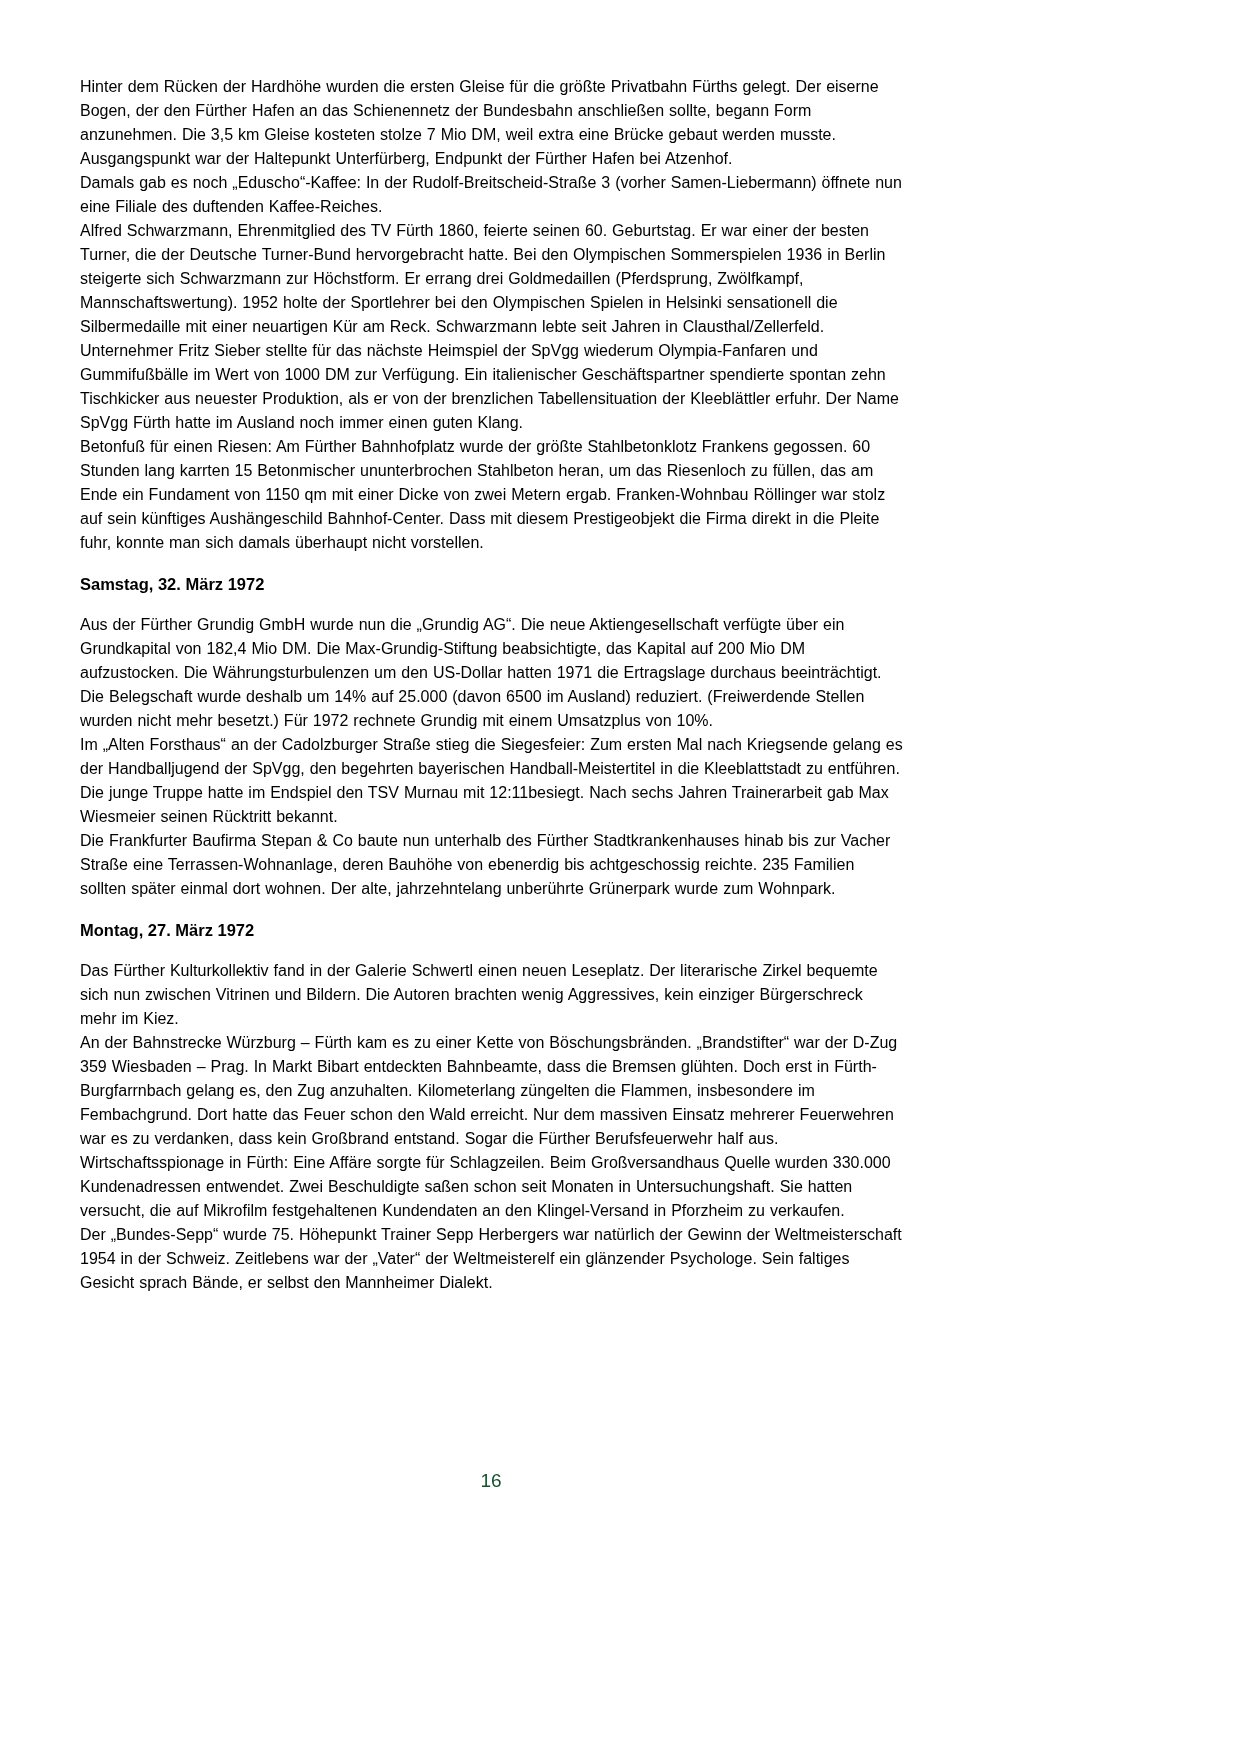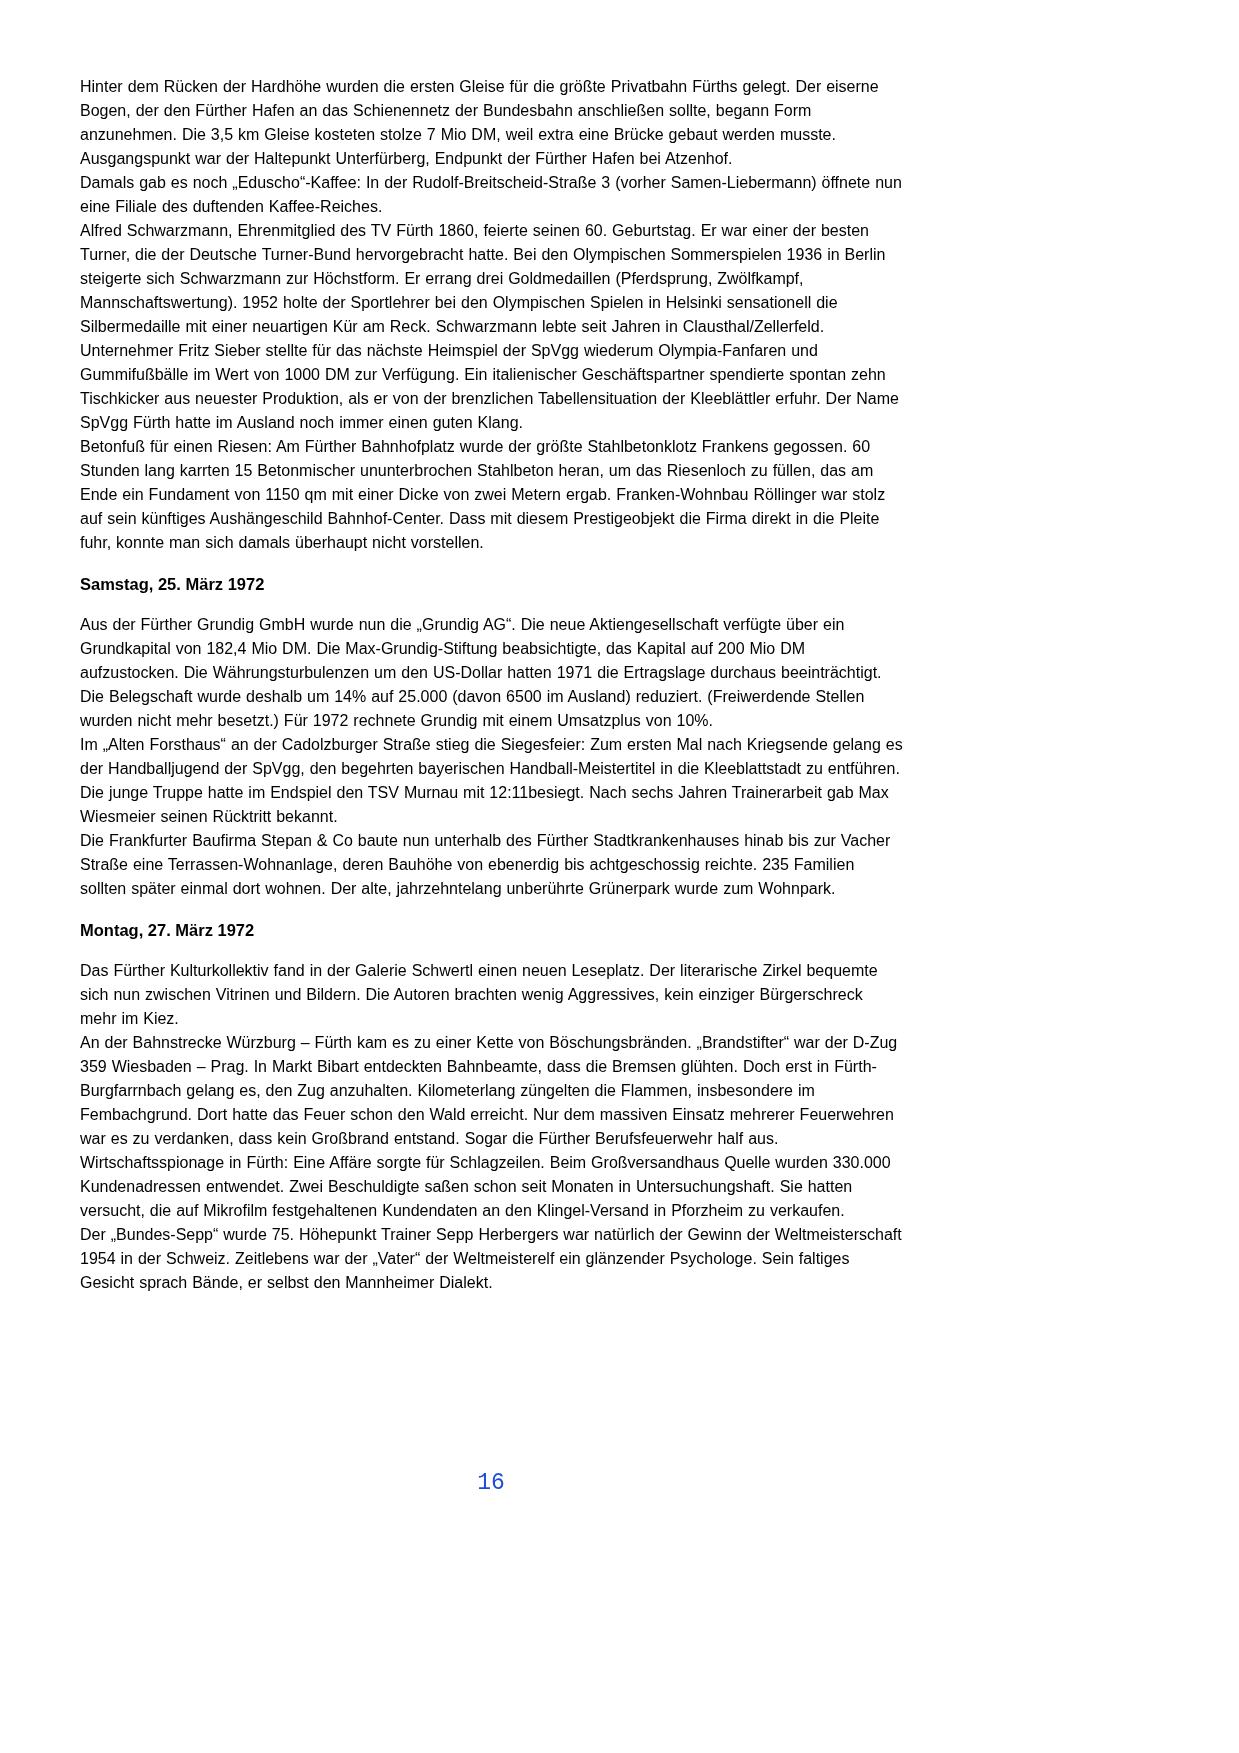--- a/index.html
+++ b/index.html
@@ -33,43 +33,43 @@
     margin: 17px 0 17px 0;
   }
   .page-footer {
     position: absolute;
     left: 0;
     right: 0;
     top: 1470px;
     text-align: center;
   }
   .page-number {
-    font-family: Liberation Mono, monospace;
-    font-size: 23px;
-    color: #1d4ed8;
+    font-family: Liberation Sans, sans-serif;
+    font-size: 19px;
+    color: #14532d;
   }
 </style>
 </head>
 <body>
 
 <div class="page">
 
   <div class="doc-section">
     <p>Hinter dem Rücken der Hardhöhe wurden die ersten Gleise für die größte Privatbahn Fürths gelegt. Der eiserne Bogen, der den Fürther Hafen an das Schienennetz der Bundesbahn anschließen sollte, begann Form anzunehmen. Die 3,5 km Gleise kosteten stolze 7 Mio DM, weil extra eine Brücke gebaut werden musste. Ausgangspunkt war der Haltepunkt Unterfürberg, Endpunkt der Fürther Hafen bei Atzenhof.</p>
     <p>Damals gab es noch „Eduscho“-Kaffee: In der Rudolf-Breitscheid-Straße 3 (vorher Samen-Liebermann) öffnete nun eine Filiale des duftenden Kaffee-Reiches.</p>
   </div>
 
   <div class="doc-section">
     <p>Alfred Schwarzmann, Ehrenmitglied des TV Fürth 1860, feierte seinen 60. Geburtstag. Er war einer der besten Turner, die der Deutsche Turner-Bund hervorgebracht hatte. Bei den Olympischen Sommerspielen 1936 in Berlin steigerte sich Schwarzmann zur Höchstform. Er errang drei Goldmedaillen (Pferdsprung, Zwölfkampf, Mannschaftswertung). 1952 holte der Sportlehrer bei den Olympischen Spielen in Helsinki sensationell die Silbermedaille mit einer neuartigen Kür am Reck. Schwarzmann lebte seit Jahren in Clausthal/Zellerfeld.</p>
     <p>Unternehmer Fritz Sieber stellte für das nächste Heimspiel der SpVgg wiederum Olympia-Fanfaren und Gummifußbälle im Wert von 1000 DM zur Verfügung. Ein italienischer Geschäftspartner spendierte spontan zehn Tischkicker aus neuester Produktion, als er von der brenzlichen Tabellensituation der Kleeblättler erfuhr. Der Name SpVgg Fürth hatte im Ausland noch immer einen guten Klang.</p>
     <p>Betonfuß für einen Riesen: Am Fürther Bahnhofplatz wurde der größte Stahlbetonklotz Frankens gegossen. 60 Stunden lang karrten 15 Betonmischer ununterbrochen Stahlbeton heran, um das Riesenloch zu füllen, das am Ende ein Fundament von 1150 qm mit einer Dicke von zwei Metern ergab. Franken-Wohnbau Röllinger war stolz auf sein künftiges Aushängeschild Bahnhof-Center. Dass mit diesem Prestigeobjekt die Firma direkt in die Pleite fuhr, konnte man sich damals überhaupt nicht vorstellen.</p>
   </div>
 
   <div class="doc-section">
-    <h2>Samstag, 25. März 1972</h2>
+    <h2>Samstag, 32. März 1972</h2>
     <p>Aus der Fürther Grundig GmbH wurde nun die „Grundig AG“. Die neue Aktiengesellschaft verfügte über ein Grundkapital von 182,4 Mio DM. Die Max-Grundig-Stiftung beabsichtigte, das Kapital auf 200 Mio DM aufzustocken. Die Währungsturbulenzen um den US-Dollar hatten 1971 die Ertragslage durchaus beeinträchtigt. Die Belegschaft wurde deshalb um 14% auf 25.000 (davon 6500 im Ausland) reduziert. (Freiwerdende Stellen wurden nicht mehr besetzt.) Für 1972 rechnete Grundig mit einem Umsatzplus von 10%.</p>
     <p>Im „Alten Forsthaus“ an der Cadolzburger Straße stieg die Siegesfeier: Zum ersten Mal nach Kriegsende gelang es der Handballjugend der SpVgg, den begehrten bayerischen Handball-Meistertitel in die Kleeblattstadt zu entführen. Die junge Truppe hatte im Endspiel den TSV Murnau mit 12:11besiegt. Nach sechs Jahren Trainerarbeit gab Max Wiesmeier seinen Rücktritt bekannt.</p>
     <p>Die Frankfurter Baufirma Stepan &amp; Co baute nun unterhalb des Fürther Stadtkrankenhauses hinab bis zur Vacher Straße eine Terrassen-Wohnanlage, deren Bauhöhe von ebenerdig bis achtgeschossig reichte. 235 Familien sollten später einmal dort wohnen. Der alte, jahrzehntelang unberührte Grünerpark wurde zum Wohnpark.</p>
   </div>
 
   <div class="doc-section">
     <h2>Montag, 27. März 1972</h2>
     <p>Das Fürther Kulturkollektiv fand in der Galerie Schwertl einen neuen Leseplatz. Der literarische Zirkel bequemte sich nun zwischen Vitrinen und Bildern. Die Autoren brachten wenig Aggressives, kein einziger Bürgerschreck mehr im Kiez.</p>
     <p>An der Bahnstrecke Würzburg – Fürth kam es zu einer Kette von Böschungsbränden. „Brandstifter“ war der D-Zug 359 Wiesbaden – Prag. In Markt Bibart entdeckten Bahnbeamte, dass die Bremsen glühten. Doch erst in Fürth-Burgfarrnbach gelang es, den Zug anzuhalten. Kilometerlang züngelten die Flammen, insbesondere im Fembachgrund. Dort hatte das Feuer schon den Wald erreicht. Nur dem massiven Einsatz mehrerer Feuerwehren war es zu verdanken, dass kein Großbrand entstand. Sogar die Fürther Berufsfeuerwehr half aus.</p>
   </div>

